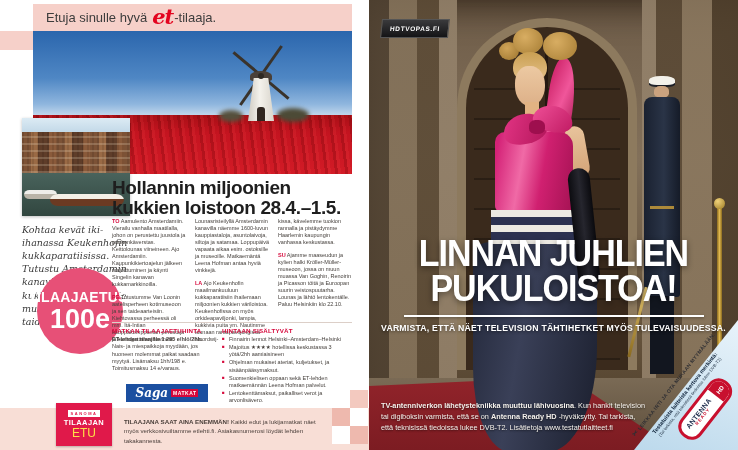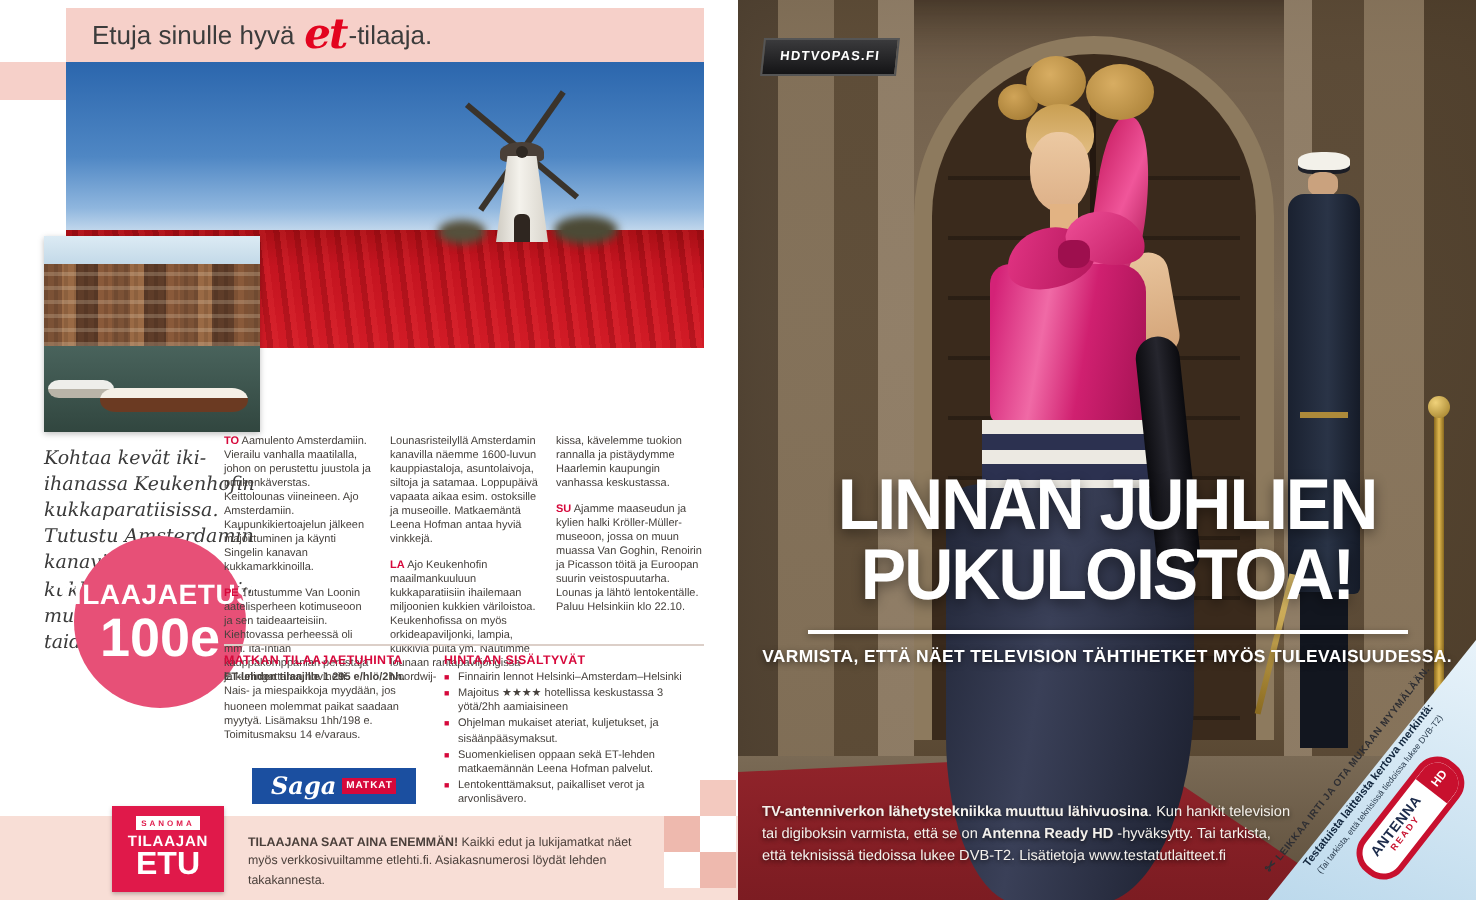--- a/index.html
+++ b/index.html
@@ -93,21 +93,21 @@
   .sq3{left:350px;top:0;background:#fff;}
   .sq4{left:332px;top:18px;background:#fff;}
   .sq5{left:350px;top:18px;background:#eeb9ae;}
 
   .etu-badge{position:absolute;left:56px;top:403px;width:56px;height:43px;background:#e0194a;
          border-radius:0;display:flex;flex-direction:column;align-items:center;justify-content:center;
          box-shadow:0 1px 2px rgba(0,0,0,.25);}
   .etu-brand{background:#fff;color:#e0194a;font-size:4px;font-weight:bold;letter-spacing:1.5px;
          padding:1px 3px;margin-bottom:1px;}
   .etu-l1{color:#fff;font-size:7.5px;font-weight:bold;letter-spacing:.4px;}
-  .etu-l2{color:#ffffff;font-size:16px;font-weight:700;line-height:1;}
+  .etu-l2{color:#fde047;font-size:12px;font-weight:400;line-height:1;}
 
   
   .page-right{background:linear-gradient(180deg,#6e5c48 0%,#82705a 35%,#6a573f 70%,#473826 100%);
          box-shadow:inset 10px 0 14px -8px rgba(0,0,0,.35), inset 0 24px 30px -14px rgba(20,10,0,.5);}
   .colL{position:absolute;left:0;top:0;width:88px;height:100%;
          background:repeating-linear-gradient(90deg,#4f4131 0 20px,#84725a 20px 48px,#5c4b36 48px 70px,#93816a 70px 88px);opacity:.9;}
   .colR{position:absolute;right:0;top:0;width:96px;height:100%;
          background:repeating-linear-gradient(90deg,#93816a 0 14px,#5a4935 14px 40px,#8a775e 40px 70px,#4e3e2b 70px 96px);opacity:.9;}
   .arch{position:absolute;left:88px;top:18px;width:180px;height:352px;background:#3a2a1c;
          border:9px solid #8d7a5e;border-bottom:none;border-radius:90px 90px 0 0;box-sizing:border-box;}
@@ -235,20 +235,21 @@
       </div>
     </div>
 
     <p class="intro">Kohtaa kevät iki-ihanassa Keukenhofin kukkaparatiisissa. Tutustu Amsterdamin kanaviin, kukkamarkkinoihin ja museoiden taideaarteisiin.</p>
 
     <div class="offer-circle">
       <span class="offer-label">TILAAJAETUSI</span>
       <span class="offer-value">100e</span>
     </div>
 
+    <h1 class="headline">Hollannin miljoonien kukkien loistoon 28.4.–1.5.</h1>
 
     <div class="cols">
       <div class="col">
         <p><span class="day">TO</span><span> Aamulento Amsterdamiin. Vierailu vanhalla maatilalla, johon on perustettu juustola ja puukenkäverstas. Keittolounas viineineen. Ajo Amsterdamiin. Kaupunkikiertoajelun jälkeen majoittuminen ja käynti Singelin kanavan kukkamarkkinoilla.</span></p>
         <p><span class="day">PE</span><span> Tutustumme Van Loonin aatelisperheen kotimuseoon ja sen taideaarteisiin. Kiehtovassa perheessä oli mm. Itä-Intian kauppakomppanian perustaja ja kuningattaren hovineiti.</span></p>
       </div>
       <div class="col">
         <p><span class="day"></span><span>Lounasristeilyllä Amsterdamin kanavilla näemme 1600-luvun kauppiastaloja, asuntolaivoja, siltoja ja satamaa. Loppupäivä vapaata aikaa esim. ostoksille ja museoille. Matkaemäntä Leena Hofman antaa hyviä vinkkejä.</span></p>
         <p><span class="day">LA</span><span> Ajo Keukenhofin maailmankuuluun kukkaparatiisiin ihailemaan miljoonien kukkien väriloistoa. Keukenhofissa on myös orkideapaviljonki, lampia, kukkivia puita ym. Nautimme lounaan rantapaviljongissa Noordwij-</span></p>
       </div>

